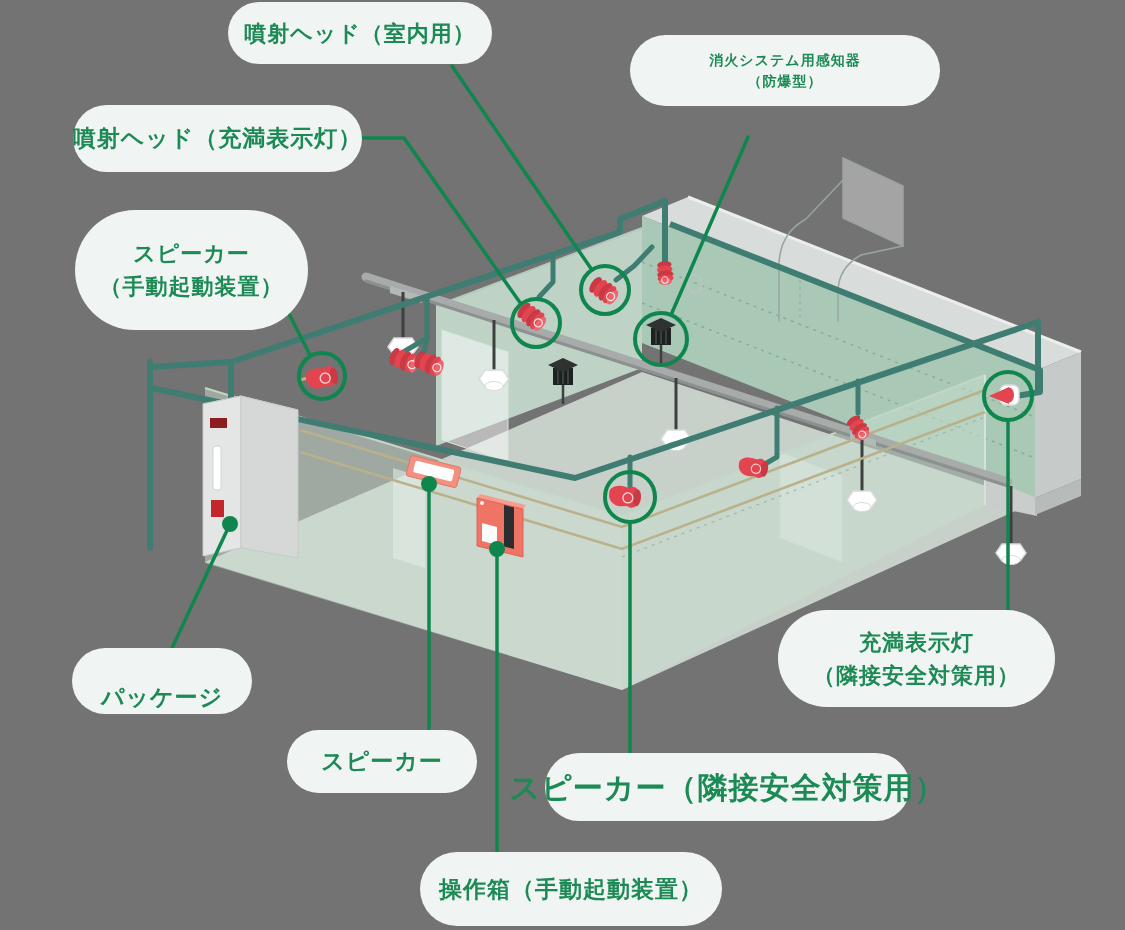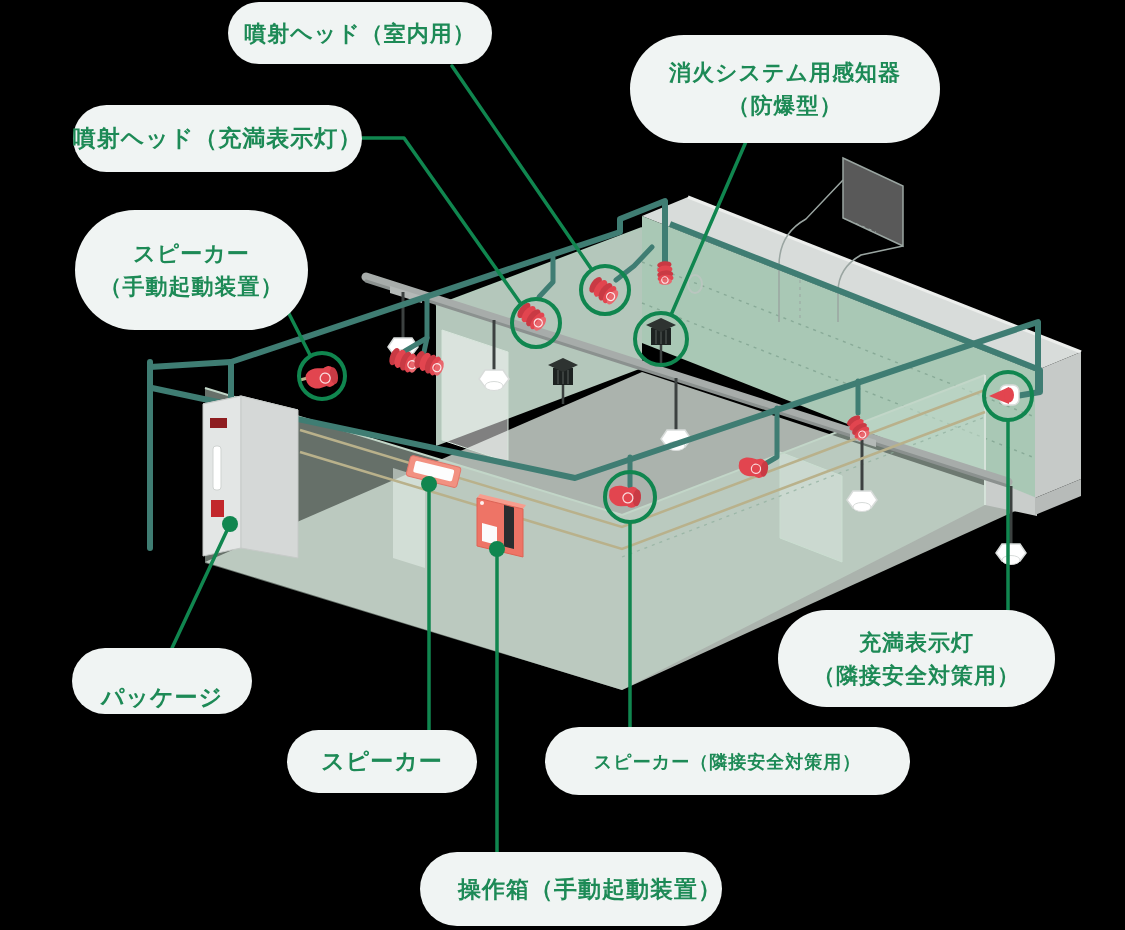--- a/index.html
+++ b/index.html
@@ -1,29 +1,29 @@
 <!DOCTYPE html>
 <html><head>
 <meta charset="utf-8">
 <style>
   html,body{margin:0;padding:0;background:#fff;}
-  .stage{position:relative;width:1125px;height:930px;background:#000000;overflow:hidden;
+  .stage{position:relative;width:1125px;height:930px;background:#737373;overflow:hidden;
          font-family:"DejaVu Sans","Liberation Sans",sans-serif;}
   .scene{position:absolute;left:0;top:0;}
   .pill{position:absolute;background:#f0f4f3;border-radius:60px;display:flex;flex-direction:column;
         align-items:center;justify-content:center;color:#1d8a56;font-weight:bold;
         font-size:23px;line-height:1.5;letter-spacing:1px;text-align:center;white-space:nowrap;}
   .p-indoor{left:228px;top:2px;width:264px;height:62px;font-size:22px;}
   .p-opening{left:73px;top:105px;width:289px;height:67px;}
-  .p-detector{left:630px;top:35px;width:310px;height:108px;font-size:22px;text-align:center;}
+  .p-detector{left:630px;top:35px;width:310px;height:71px;font-size:14px;text-align:center;}
   .p-exproof{left:75px;top:210px;width:233px;height:120px;font-size:22px;}
   .p-package{left:72px;top:648px;width:180px;height:66px;justify-content:flex-end;}
   .p-indicator{left:287px;top:730px;width:190px;height:63px;}
-  .p-adjacent{left:545px;top:727px;width:365px;height:68px;font-size:18px;}
-  .p-control{left:420px;top:852px;width:302px;height:74px;align-items:flex-end;}
+  .p-adjacent{left:545px;top:753px;width:365px;height:68px;font-size:30px;}
+  .p-control{left:420px;top:852px;width:302px;height:74px;}
   .p-eliminator{left:778px;top:610px;width:277px;height:97px;font-size:22px;}
 </style>
 </head>
 <body>
 
 <div class="stage">
 
 <svg class="scene" width="1125" height="930" viewBox="0 0 1125 930">
   <defs>
     <g id="shead">

